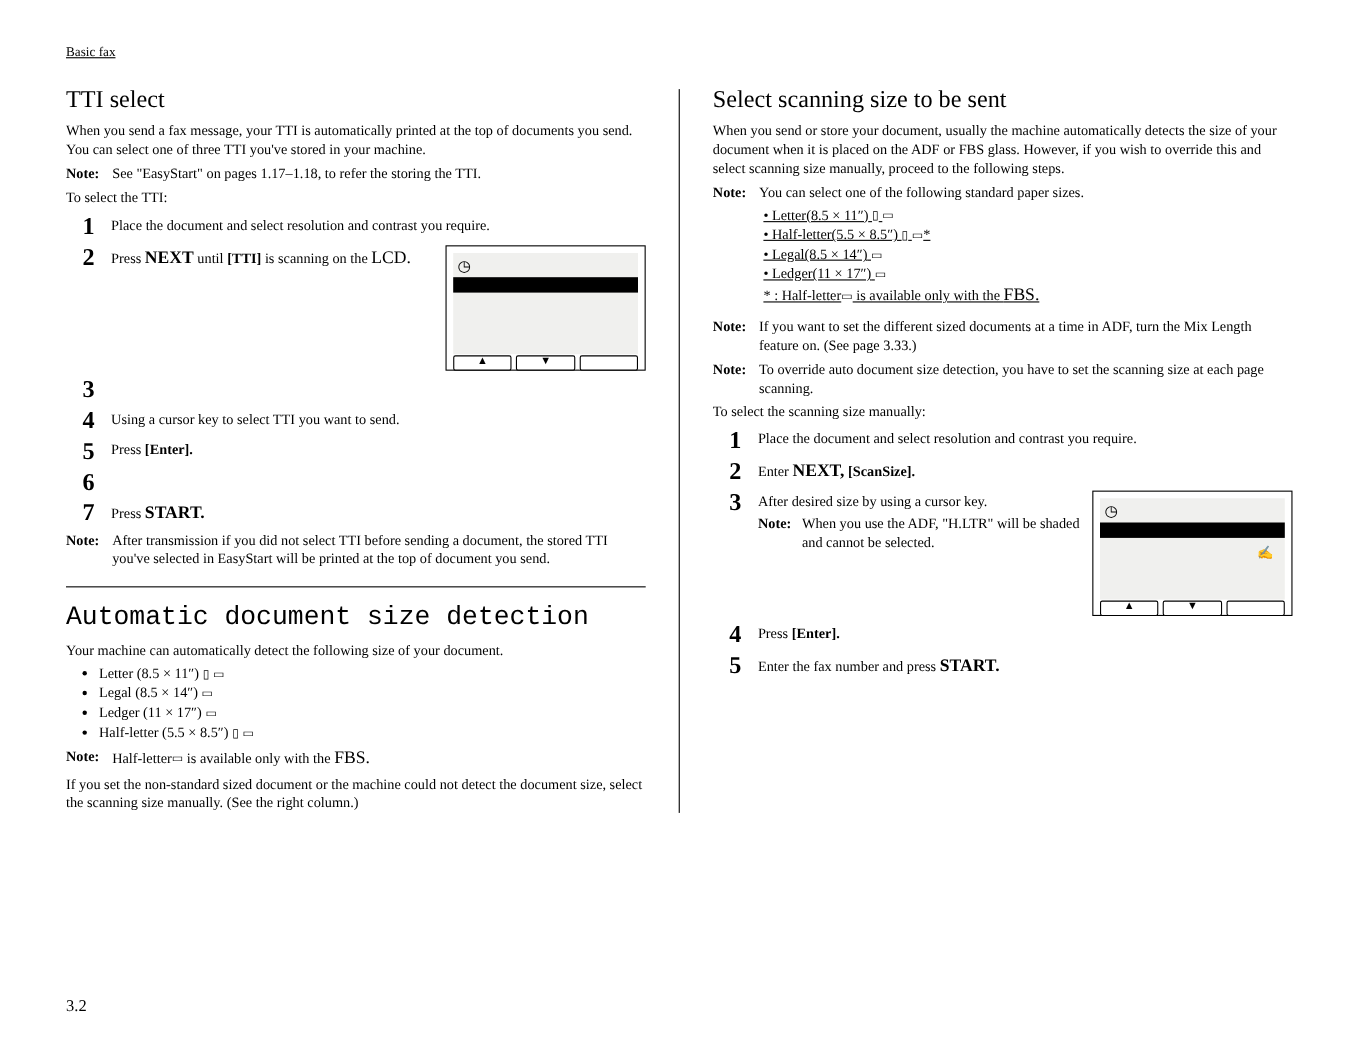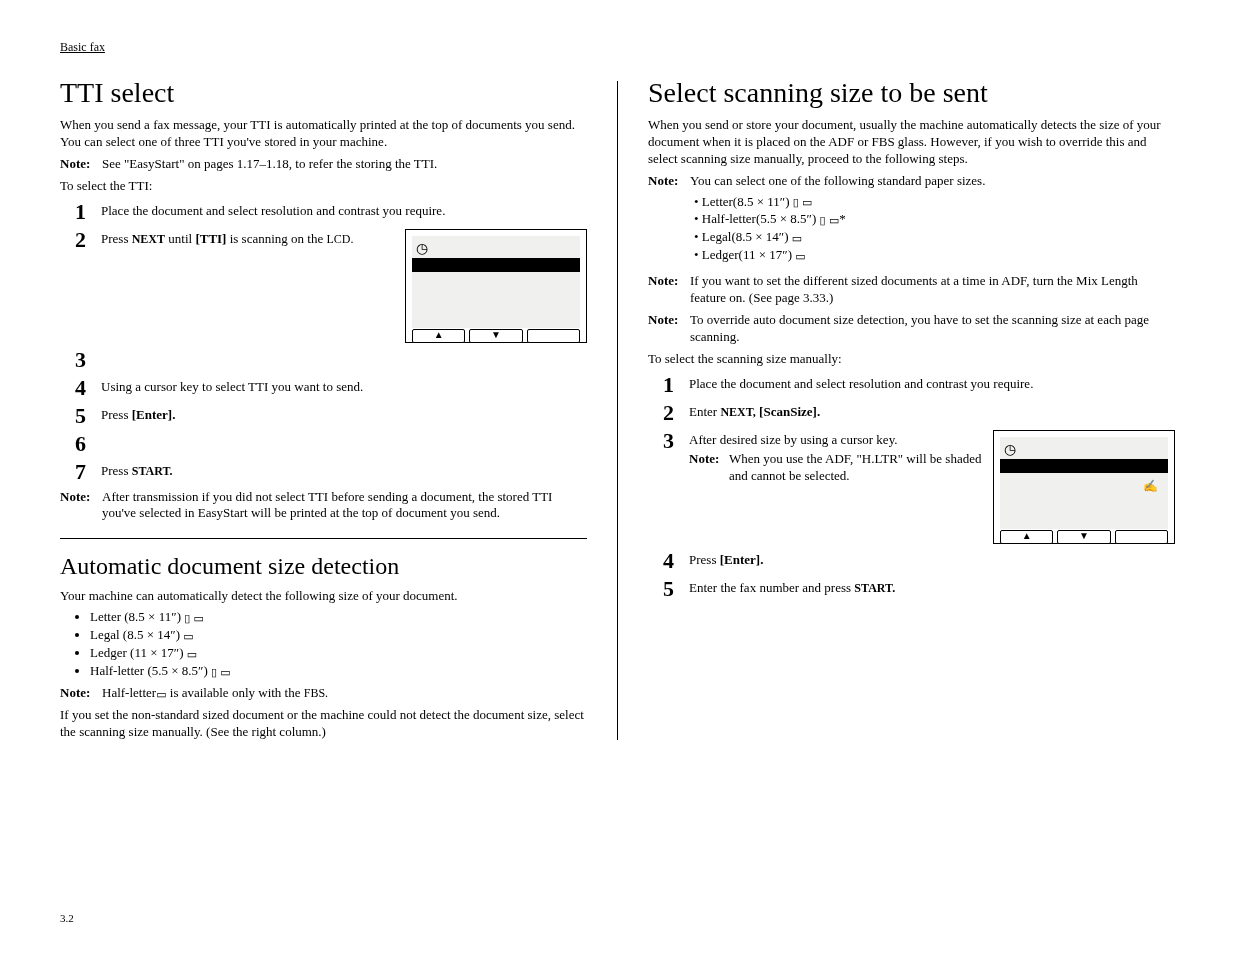--- a/index.html
+++ b/index.html
@@ -29,25 +29,25 @@
   }
   .col-divider {
     width: 1px;
     background: #000;
     margin: 10px 0 0 0;
     align-self: stretch;
   }
   h1 {
     font-family: Georgia, serif;
     font-weight: normal;
-    font-size: 28px;
+    font-size: 22px;
     margin: 6px 0 8px 0;
   }
   h2 {
-    font-family: Liberation Serif, serif;
+    font-family: Liberation Mono, monospace;
     font-weight: normal;
     font-size: 24px;
     margin: 14px 0 8px 0;
   }
   p {
     margin: 0 0;
     line-height: 1.3;
   }
   .note {
     display: flex;
@@ -80,40 +80,40 @@
     min-width: 22px;
     margin-right: 4px;
     line-height: 1;
   }
   .step-body {
     flex: 1;
     padding-top: 2px;
   }
   .smallcaps {
     font-variant: small-caps;
-    font-size: 12px;
+    font-size: 16px;
   }
   .hr {
     border: none;
     border-top: 1px solid #000;
     margin: 16px 0 4px 0;
   }
   ul.bullets {
     margin: 4px 0 4px 30px;
     padding: 0;
   }
   ul.bullets li {
     margin: 1px 0;
     line-height: 1.3;
   }
   .page-num {
     position: absolute;
     bottom: -10px;
     left: 0;
-    font-size: 11px;
+    font-size: 15px;
   }
   .lcd {
     float: right;
     width: 180px;
     height: 112px;
     border: 1px solid #000;
     margin-left: 10px;
     position: relative;
     background: #fff;
   }
@@ -266,25 +266,26 @@
     <div class="col-divider"></div>
 
     <div class="col">
       <h1>Select scanning size to be sent</h1>
       <p>When you send or store your document, usually the machine automatically detects the size of your document when it is placed on the ADF or FBS glass. However, if you wish to override this and select scanning size manually, proceed to the following steps.</p>
 
       <div class="note">
         <span class="note-label">Note:</span>
         <div class="note-body">
           <span>You can select one of the following standard paper sizes.</span>
-          <ul class="bullets" style="margin-left:4px; list-style:none;">
+          <ul class="bullets" style="margin-left:4px; list-style:none;text-decoration:underline;">
             <li>• <span>Letter(8.5 × 11″)</span> <span class="orient-icon">▯</span> <span class="orient-icon">▭</span></li>
             <li>• <span>Half-letter(5.5 × 8.5″)</span> <span class="orient-icon">▯</span> <span class="orient-icon">▭</span>*</li>
             <li>• <span>Legal(8.5 × 14″)</span> <span class="orient-icon">▭</span></li>
             <li>• <span>Ledger(11 × 17″)</span> <span class="orient-icon">▭</span></li>
+            <li style="list-style:none;"><span>* :  Half-letter</span><span class="orient-icon">▭</span><span> is available only with the </span><span class="smallcaps">FBS.</span></li>
           </ul>
         </div>
       </div>
 
       <div class="note">
         <span class="note-label">Note:</span>
         <span class="note-body">If you want to set the different sized documents at a time in ADF, turn the Mix Length feature on. (See page 3.33.)</span>
       </div>
 
       <div class="note">

